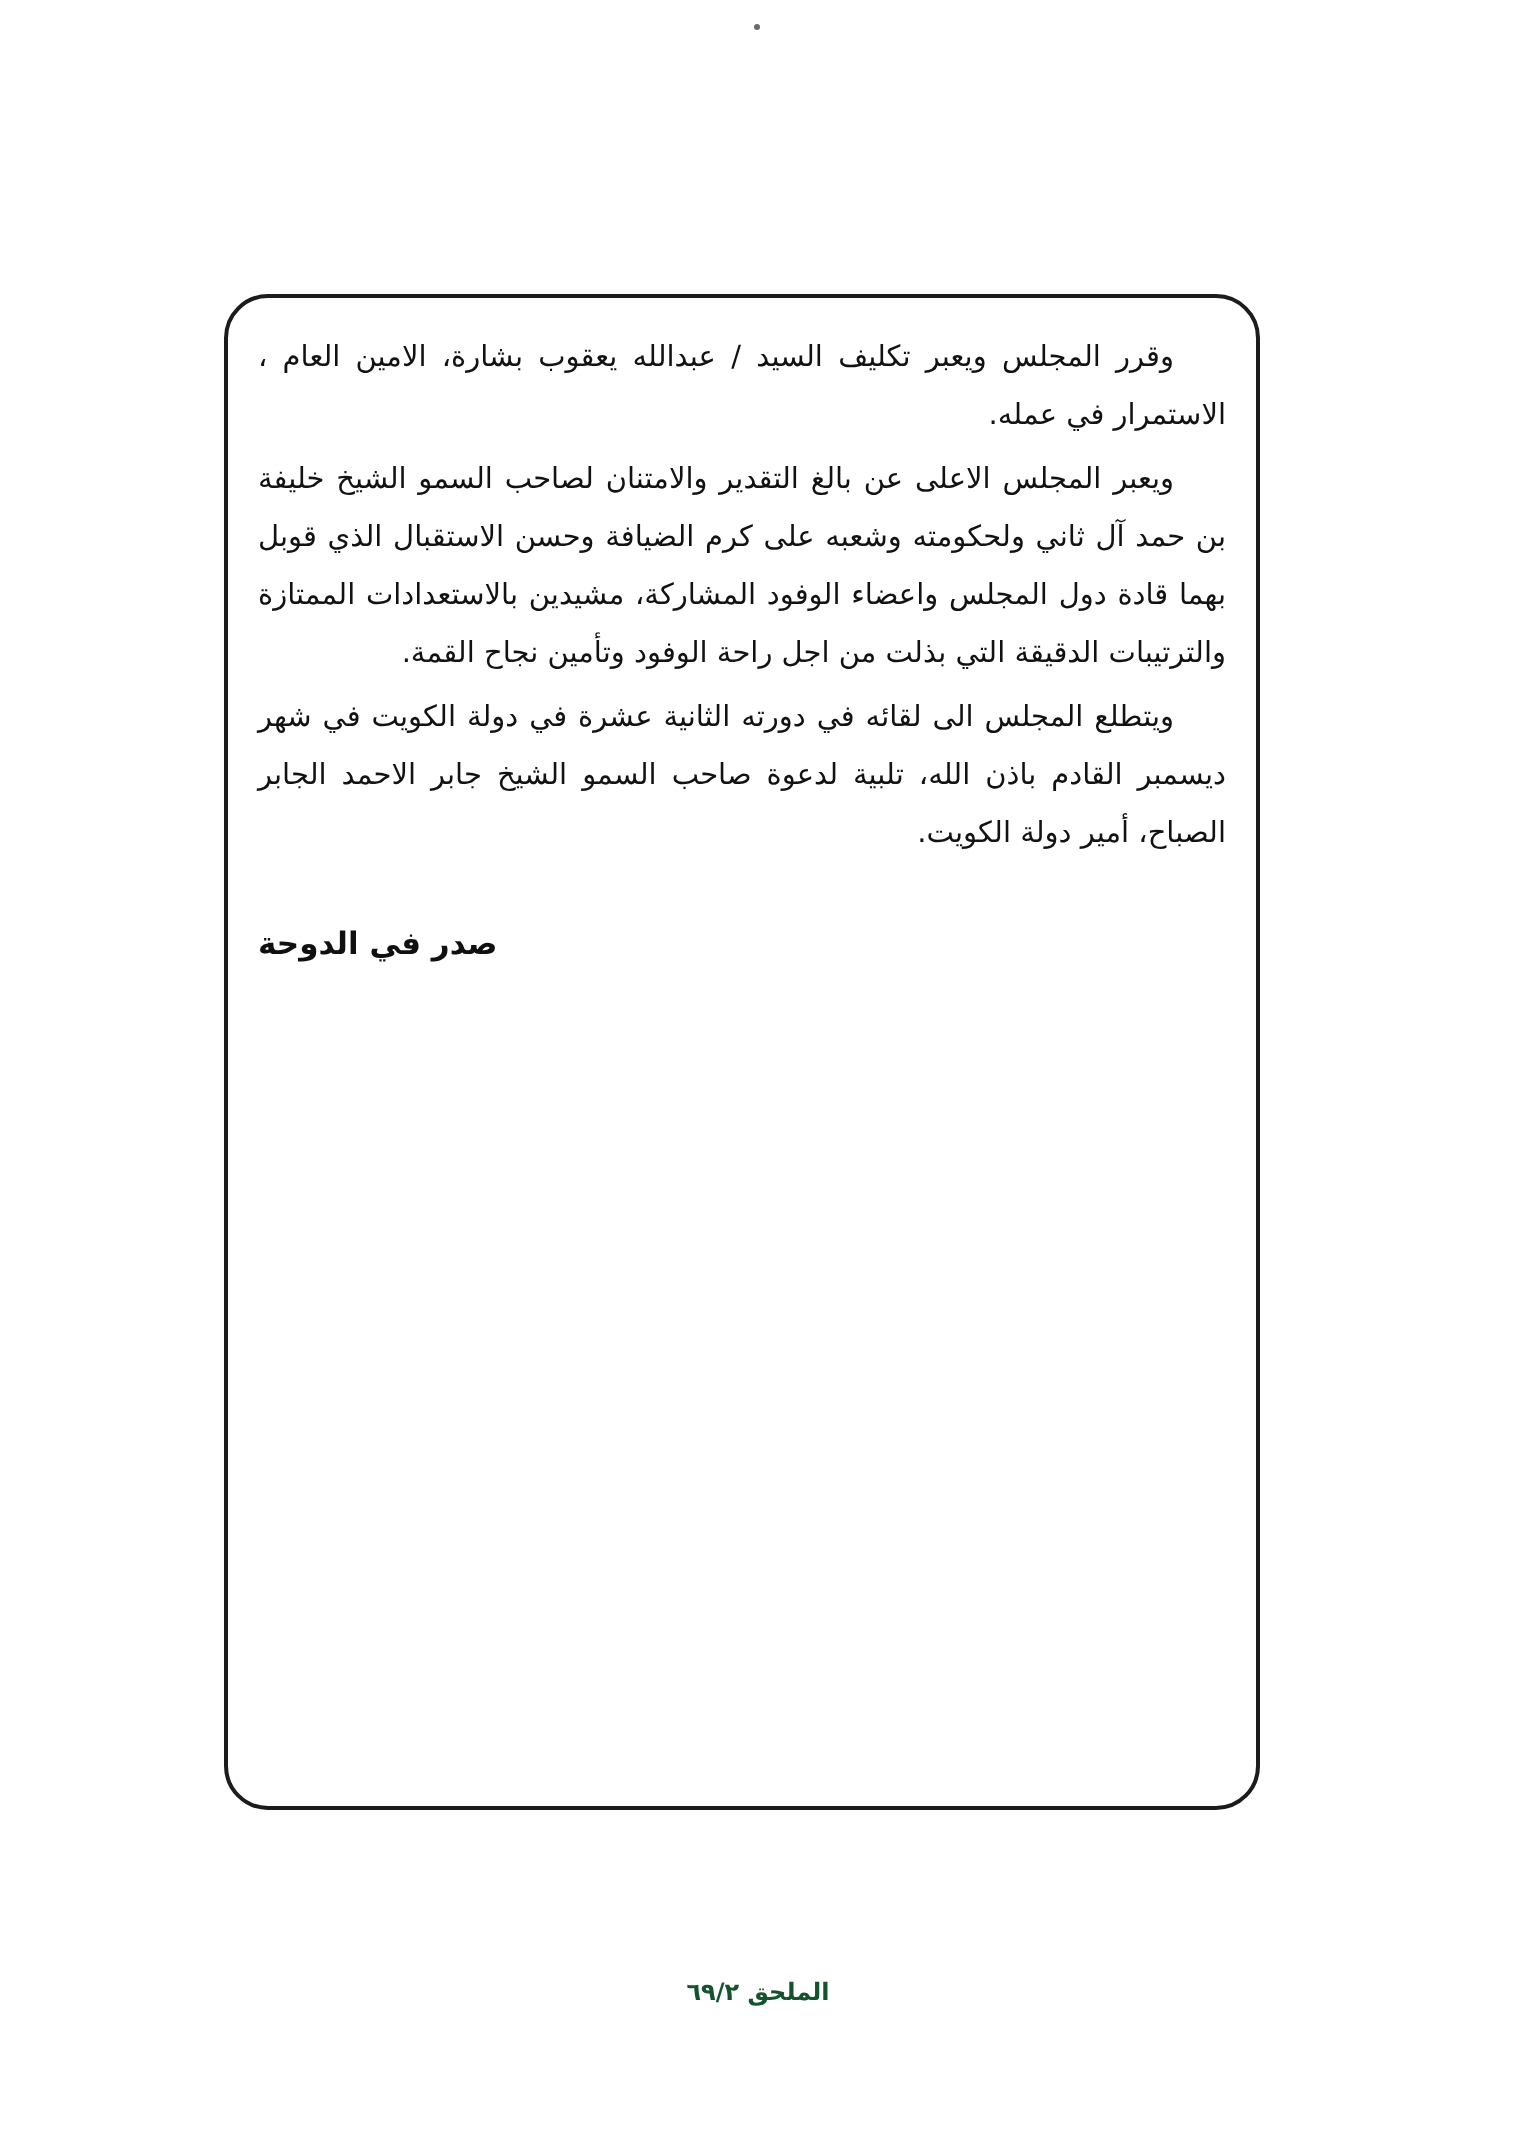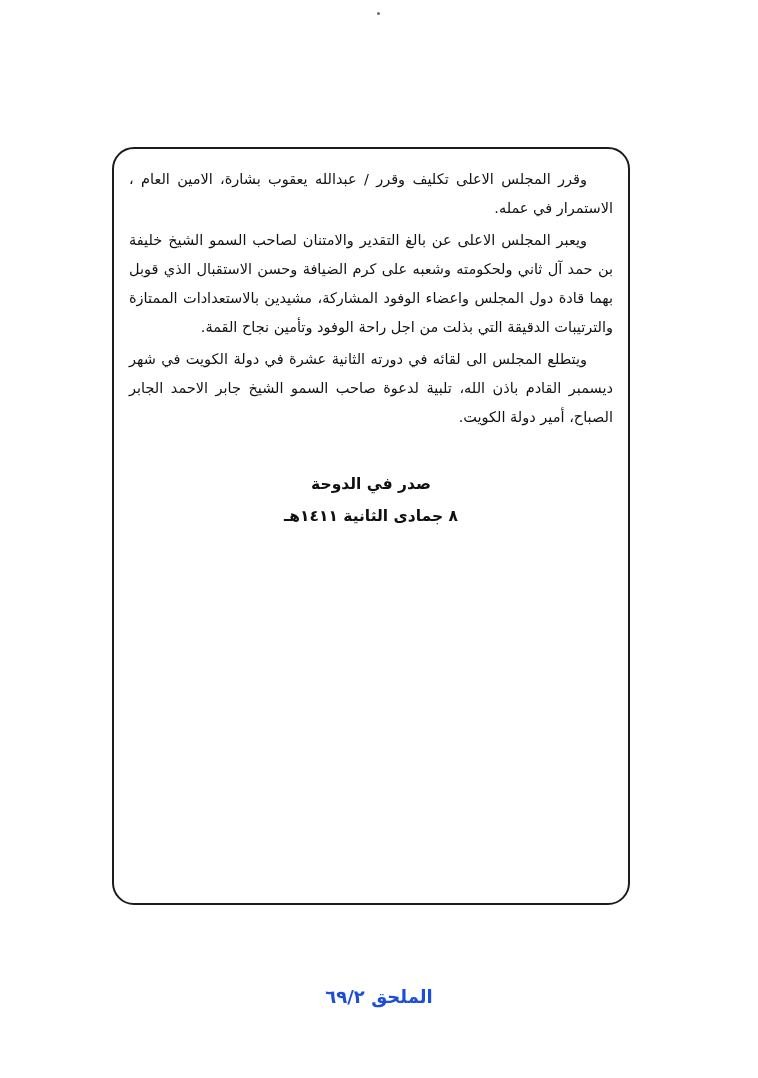--- a/index.html
+++ b/index.html
@@ -38,63 +38,62 @@
   }
   .para {
     margin: 0 0 3px 0;
     font-size: 14.5px;
     line-height: 29px;
     text-align: justify;
     text-indent: 26px;
     color: #121212;
   }
   .issued {
-    margin-top: 36px;
-    text-align: center;
+    margin-top: 24px;
+    text-align: left;
     direction: rtl;
   }
   .issued .issued-line {
     font-weight: bold;
     font-size: 15.5px;
     line-height: 32px;
     color: #101010;
   }
   .footer {
     position: absolute;
     top: 986px;
     left: 0;
     width: 758px;
     text-align: center;
     direction: rtl;
   }
   .footer .footer-line {
     font-weight: bold;
-    font-size: 18px;
+    font-size: 12px;
     line-height: 21px;
-    color: #1d4ed8;
+    color: #14532d;
   }
 </style>
 </head>
 <body>
 
 <div>
 
   <div class="artifact-dot"></div>
 
   <div class="border-box">
 
-    <p class="para">وقرر المجلس الاعلى تكليف وقرر / عبدالله يعقوب بشارة، الامين العام ، الاستمرار في عمله.</p>
+    <p class="para">وقرر المجلس ويعبر تكليف السيد / عبدالله يعقوب بشارة، الامين العام ، الاستمرار في عمله.</p>
 
     <p class="para">ويعبر المجلس الاعلى عن بالغ التقدير والامتنان لصاحب السمو الشيخ خليفة بن حمد آل ثاني ولحكومته وشعبه على كرم الضيافة وحسن الاستقبال الذي قوبل بهما قادة دول المجلس واعضاء الوفود المشاركة، مشيدين بالاستعدادات الممتازة والترتيبات الدقيقة التي بذلت من اجل راحة الوفود وتأمين نجاح القمة.</p>
 
     <p class="para">ويتطلع المجلس الى لقائه في دورته الثانية عشرة في دولة الكويت في شهر ديسمبر القادم باذن الله، تلبية لدعوة صاحب السمو الشيخ جابر الاحمد الجابر الصباح، أمير دولة الكويت.</p>
 
     <div class="issued">
       <div class="issued-line">صدر في الدوحة</div>
-      <div class="issued-line">٨ جمادى الثانية ١٤١١هـ</div>
     </div>
 
   </div>
 
   <div class="footer">
     <div class="footer-line">الملحق ٦٩/٢</div>
   </div>
 
 </div>
 

